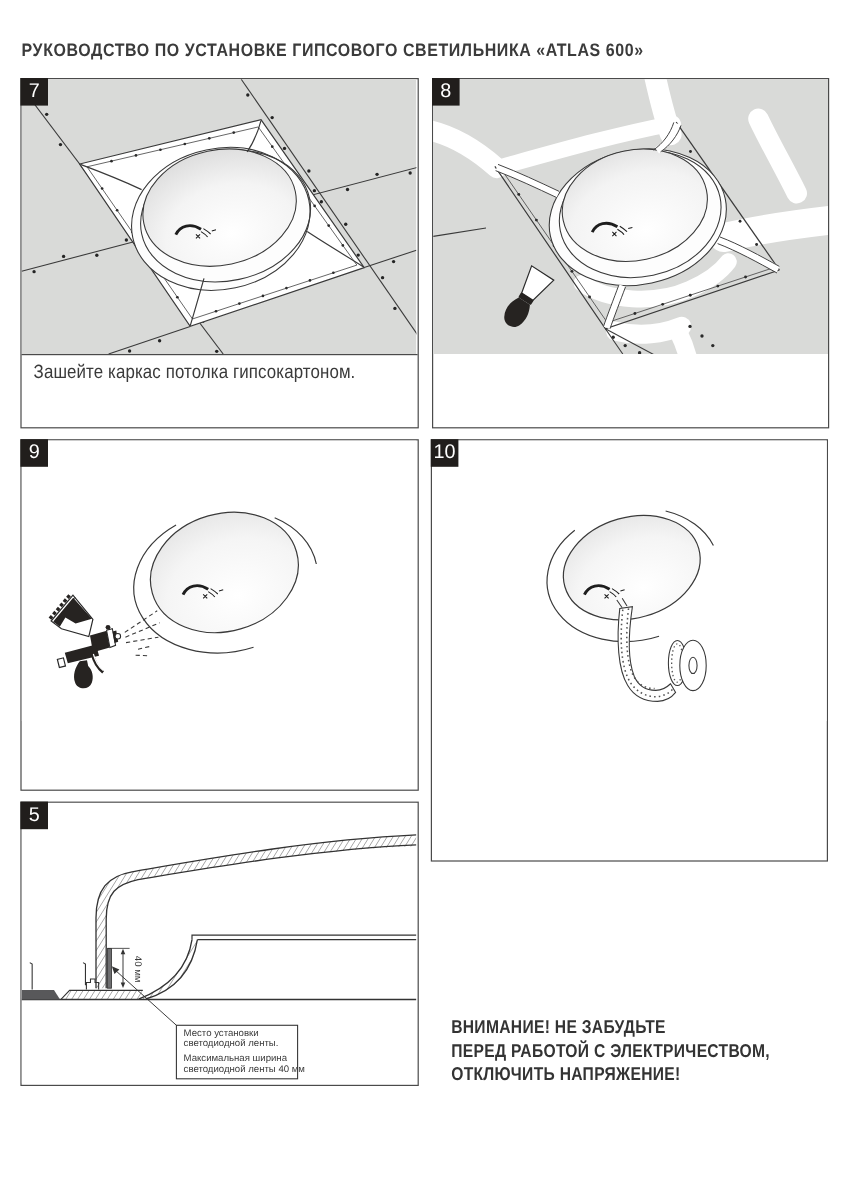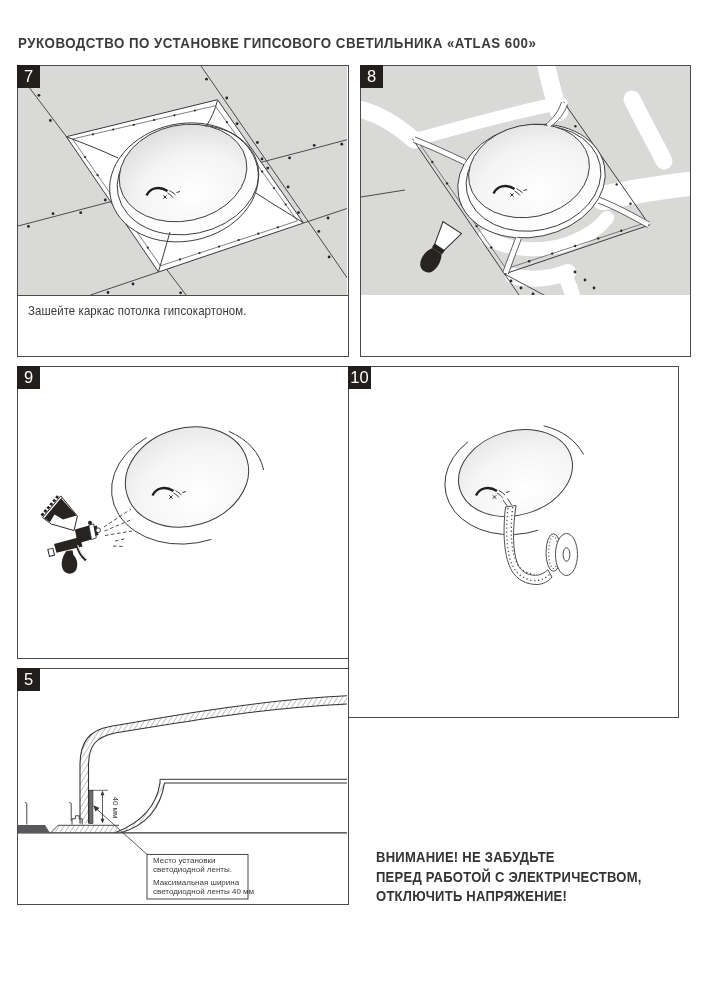--- a/index.html
+++ b/index.html
@@ -3,21 +3,21 @@
 <meta charset="utf-8">
 <style>
   html,body{margin:0;padding:0;}
   body{width:707px;height:1000px;background:#fff;position:relative;overflow:hidden;
        font-family:"Liberation Sans",sans-serif;}
   .title{position:absolute;left:18px;top:34px;font-size:15px;letter-spacing:0.55px;
          color:#3b3b3b;font-weight:bold;white-space:nowrap;
          transform:scaleX(0.887);transform-origin:left top;}
   .panel{position:absolute;box-sizing:border-box;border:1px solid #4a4a4a;background:#fff;}
   .panel svg{display:block;}
-  .cap{border-top:1px solid #4a4a4a;padding:8px 0 0 10px;font-size:13px;line-height:13px;
+  .cap{border-top:1px solid #4a4a4a;padding:8px 0 0 10px;font-size:16px;line-height:13px;
        color:#3a3a3a;letter-spacing:0.1px;white-space:nowrap;}
   .cap span{display:inline-block;transform:scaleX(0.88);transform-origin:left top;}
   .cap span.n{transform:scaleX(0.80);}
   .badge{position:absolute;left:-1px;top:-1px;width:23px;height:23px;background:#211e1c;
          color:#fff;font-size:16.5px;line-height:23px;text-align:center;z-index:5;}
   .warn{position:absolute;left:376px;top:847px;font-size:15.5px;line-height:19.5px;
         font-weight:bold;color:#333;letter-spacing:0.3px;white-space:nowrap;
         transform:scaleX(0.84);transform-origin:left top;}
 </style>
 </head>
@@ -249,21 +249,21 @@
 <g fill="none" stroke="#3a3a3a" stroke-width="0.9" stroke-dasharray="3.5,2.6">
 <line x1="86" y1="160" x2="113" y2="142"></line>
 <line x1="86.5" y1="164" x2="115" y2="152"></line>
 <line x1="87" y1="168.5" x2="114" y2="164"></line>
 <line x1="97" y1="174" x2="108" y2="171.5"></line>
 <line x1="95" y1="179" x2="105" y2="179.5"></line>
 </g>
 </svg>
 </div>
 
-<div class="panel" style="left:348px;top:366px;width:331px;height:352px;">
+<div class="panel" style="left:359px;top:366px;width:331px;height:352px;">
   <div class="badge">10</div>
   <svg width="329" height="234" viewBox="0 0 329 234">
 <defs>
 <radialGradient id="g10" cx="0.54" cy="0.72" r="0.95">
 <stop offset="0" stop-color="#ffffff"></stop>
           <stop offset="0.5" stop-color="#f5f5f5"></stop>
           <stop offset="1" stop-color="#dbdbdb"></stop>
 </radialGradient>
 </defs>
 <rect width="329" height="234" fill="#ffffff"></rect>

